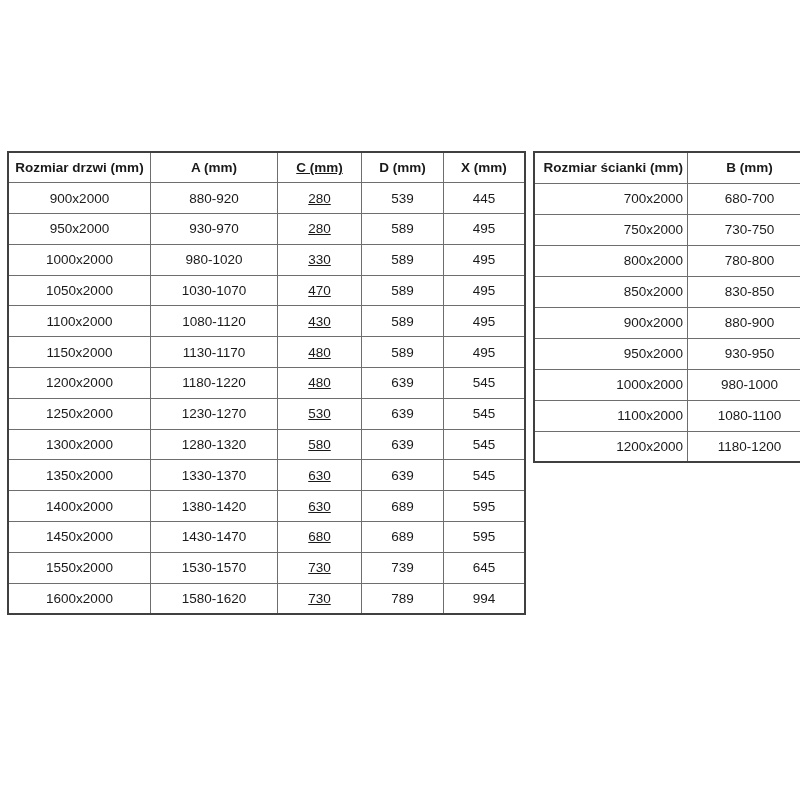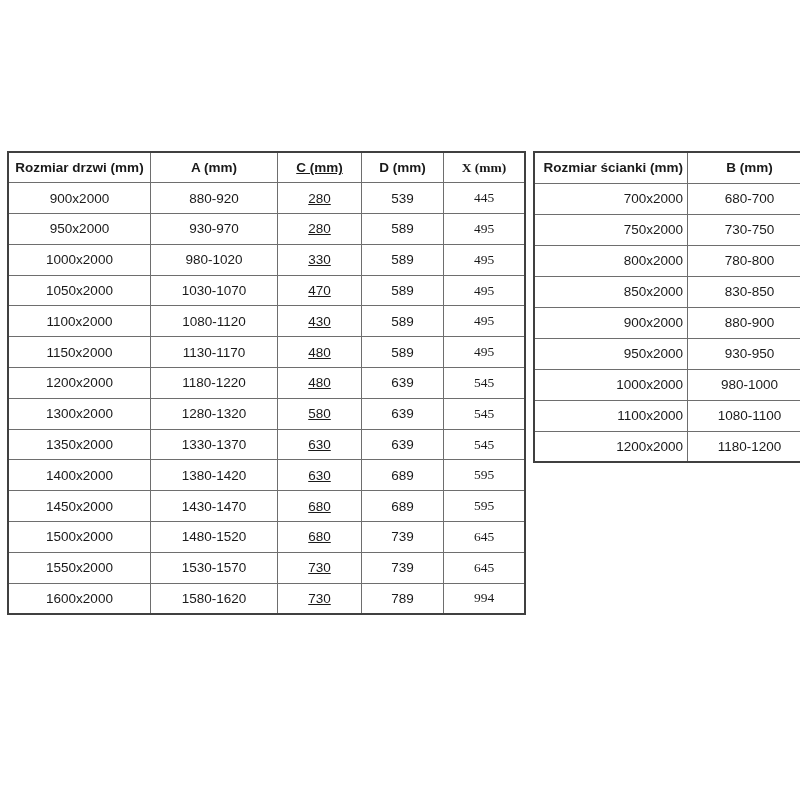--- a/index.html
+++ b/index.html
@@ -42,21 +42,21 @@
   #doors-table {
     left: 7px;
     top: 151px;
     width: 471px;
   }
   #doors-table tr { height: 30.8px; }
   #doors-table th:nth-child(1), #doors-table td:nth-child(1) { width: 133px; }
   #doors-table th:nth-child(2), #doors-table td:nth-child(2) { width: 118px; }
   #doors-table th:nth-child(3), #doors-table td:nth-child(3) { width: 75px; text-decoration: underline; }
   #doors-table th:nth-child(4), #doors-table td:nth-child(4) { width: 73px; }
-  #doors-table th:nth-child(5), #doors-table td:nth-child(5) { width: 72px; font-family: Liberation Serif, serif; }
+  #doors-table th:nth-child(5), #doors-table td:nth-child(5) { width: 72px; }
   
   #walls-table {
     left: 533px;
     top: 151px;
     width: 259px;
   }
   #walls-table tr { height: 31px; }
   #walls-table th:nth-child(1), #walls-table td:nth-child(1) { width: 144px; text-align: right; }
   #walls-table th:nth-child(2), #walls-table td:nth-child(2) { width: 115px; }
 </style>
@@ -119,20 +119,27 @@
           <td>495</td>
         </tr>
         <tr>
           <td>1200x2000</td>
           <td>1180-1220</td>
           <td>480</td>
           <td>639</td>
           <td>545</td>
         </tr>
         <tr>
+          <td>1250x2000</td>
+          <td>1230-1270</td>
+          <td>530</td>
+          <td>639</td>
+          <td>545</td>
+        </tr>
+        <tr>
           <td>1300x2000</td>
           <td>1280-1320</td>
           <td>580</td>
           <td>639</td>
           <td>545</td>
         </tr>
         <tr>
           <td>1350x2000</td>
           <td>1330-1370</td>
           <td>630</td>
@@ -147,27 +154,20 @@
           <td>595</td>
         </tr>
         <tr>
           <td>1450x2000</td>
           <td>1430-1470</td>
           <td>680</td>
           <td>689</td>
           <td>595</td>
         </tr>
         <tr>
-          <td>1500x2000</td>
-          <td>1480-1520</td>
-          <td>680</td>
-          <td>739</td>
-          <td>645</td>
-        </tr>
-        <tr>
           <td>1550x2000</td>
           <td>1530-1570</td>
           <td>730</td>
           <td>739</td>
           <td>645</td>
         </tr>
         <tr>
           <td>1600x2000</td>
           <td>1580-1620</td>
           <td>730</td>

